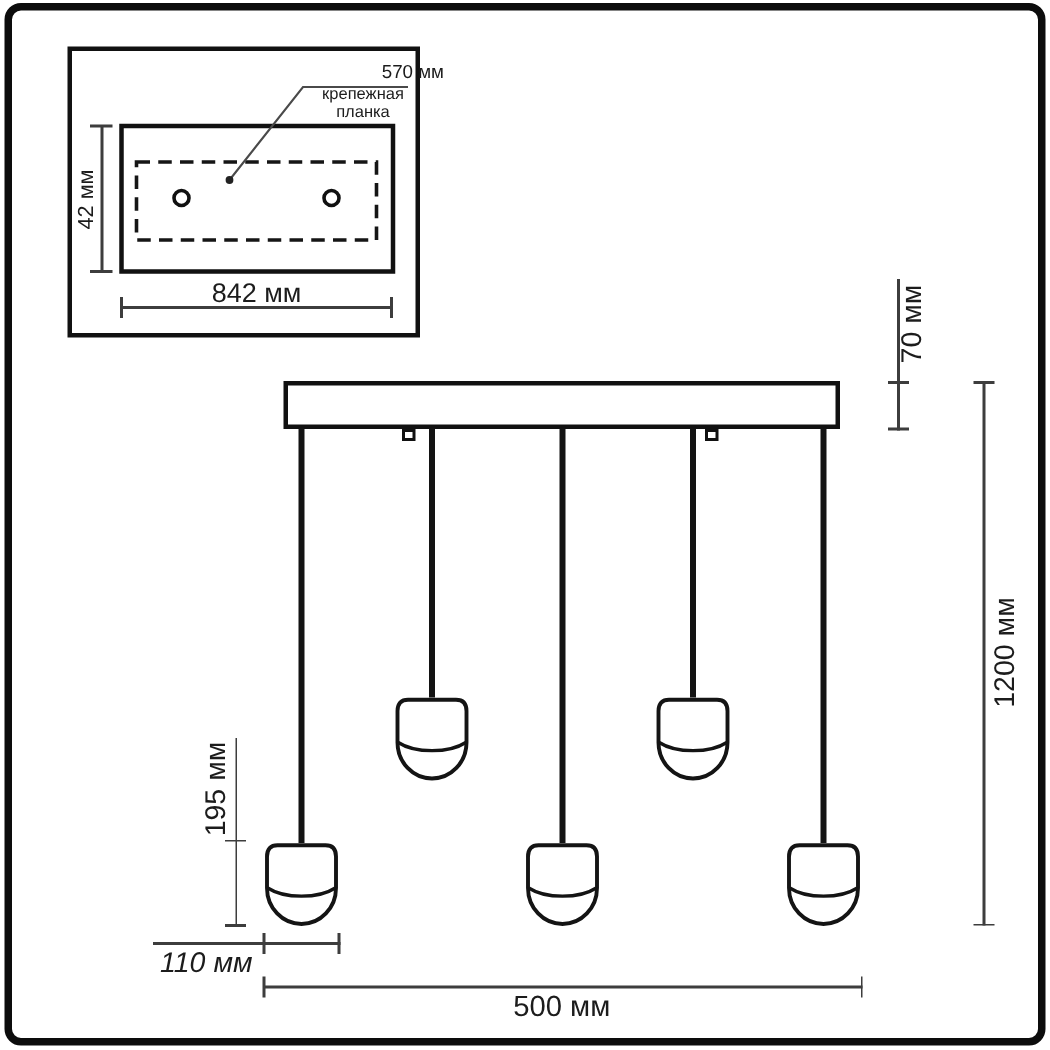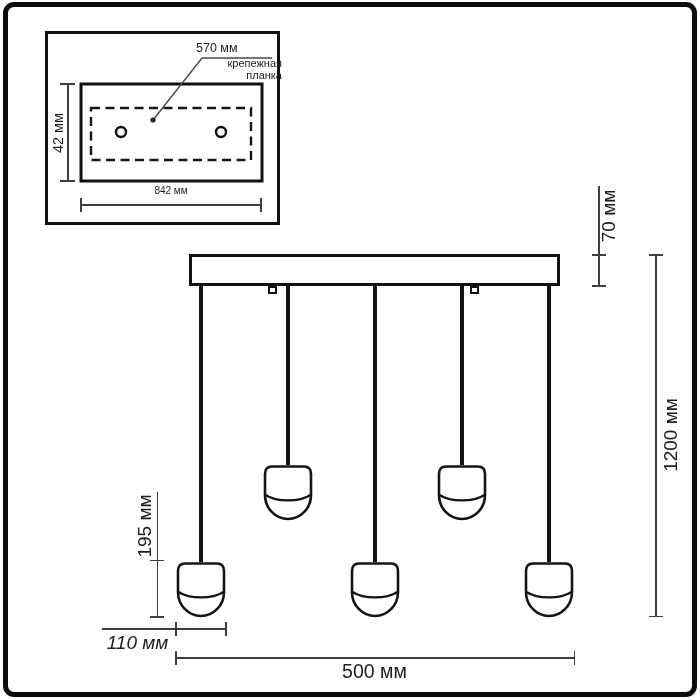--- a/index.html
+++ b/index.html
@@ -36,36 +36,36 @@
 
 <svg class="abs" style="left:45px;top:31px;" width="235" height="194" viewBox="0 0 235 194">
   <rect x="36" y="53" width="181" height="97" fill="#ffffff" stroke="#111" stroke-width="3"></rect>
   <rect x="46" y="77" width="160" height="52" fill="none" stroke="#151515" stroke-width="2.4" stroke-dasharray="9,5.5"></rect>
   <circle cx="76" cy="101" r="5" fill="#fff" stroke="#111" stroke-width="2.4"></circle>
   <circle cx="176" cy="101" r="5" fill="#fff" stroke="#111" stroke-width="2.4"></circle>
   <polyline points="227,27 157,27 108,89" fill="none" stroke="#4a4a4a" stroke-width="1.4"></polyline>
   <circle cx="108" cy="89" r="2.6" fill="#222"></circle>
 </svg>
 
-<div class="abs inset-label" style="left:196px;top:41px;width:80px;text-align:left;font-size:12.5px;">570 мм</div>
+<div class="abs inset-label" style="left:216px;top:41px;width:80px;text-align:right;font-size:12.5px;">570 мм</div>
 
-<div class="abs inset-label" style="left:202px;top:58px;width:80px;text-align:right;font-size:11px;line-height:1.05;">
+<div class="abs inset-label" style="left:202px;top:58px;width:80px;text-align:center;font-size:11px;line-height:1.05;">
   <span style="display:block">крепежная</span>
   <span style="display:block">планка</span>
 </div>
 
 <div class="abs dline" style="left:67.2px;top:84px;width:1.6px;height:98px;"></div>
 <div class="abs dline" style="left:60px;top:83.2px;width:14.5px;height:1.6px;"></div>
 <div class="abs dline" style="left:60px;top:180.2px;width:14.5px;height:1.6px;"></div>
 <div class="abs center rot inset-label" style="left:8px;top:123px;width:100px;height:20px;font-size:14.5px;">42 мм</div>
 
 <div class="abs dline" style="left:81px;top:204.2px;width:181px;height:1.6px;"></div>
 <div class="abs dline" style="left:80.2px;top:197.5px;width:1.6px;height:14.5px;"></div>
 <div class="abs dline" style="left:260.2px;top:197.5px;width:1.6px;height:14.5px;"></div>
-<div class="abs inset-label" style="left:111px;top:185px;width:120px;text-align:center;font-size:10px;">842 мм</div>
+<div class="abs inset-label" style="left:111px;top:185px;width:120px;text-align:center;font-size:18px;">842 мм</div>
 
 <div class="abs canopy-bar"></div>
 
 <div class="abs cord" style="left:199px;top:285px;height:277px;"></div>
 <div class="abs cord" style="left:286px;top:285px;height:180px;"></div>
 <div class="abs cord" style="left:373px;top:285px;height:277px;"></div>
 <div class="abs cord" style="left:460px;top:285px;height:180px;"></div>
 <div class="abs cord" style="left:547px;top:285px;height:277px;"></div>
 
 <div class="abs adjuster" style="left:268px;top:286px;"></div>

